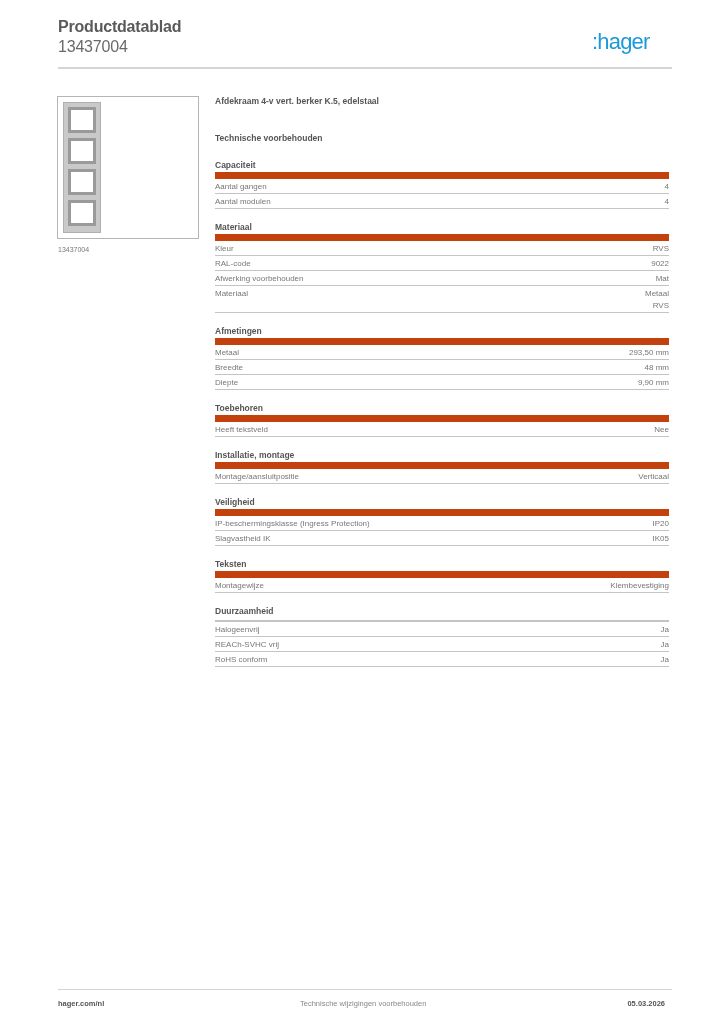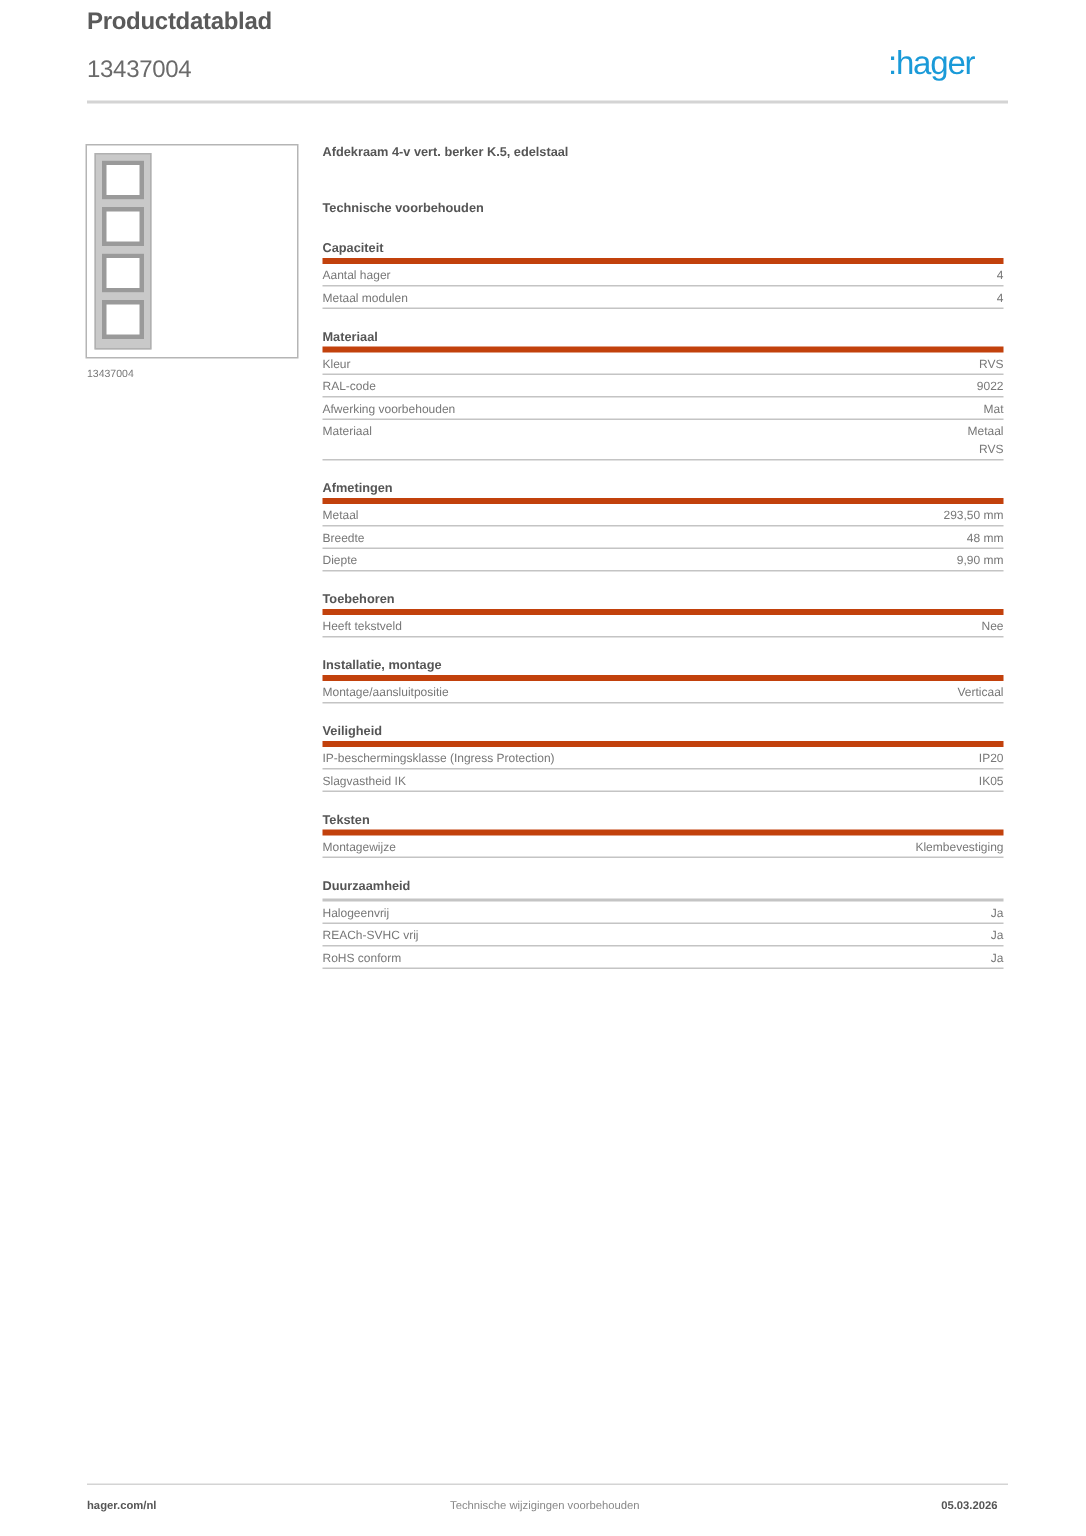--- a/index.html
+++ b/index.html
@@ -1,33 +1,33 @@
 <!DOCTYPE html>
 <html><head>
 <meta charset="utf-8">
 <style>
   html, body { margin: 0; padding: 0; background: #ffffff; }
   body { width: 724px; height: 1024px; position: relative; overflow: hidden;
          font-family: "Liberation Sans", sans-serif; color: #555; }
-  .hdr-title { position: absolute; left: 58px; top: 6px; font-size: 16px; font-weight: bold; color: #5a5a5a; letter-spacing: -0.2px; }
+  .hdr-title { position: absolute; left: 58px; top: 18px; font-size: 16px; font-weight: bold; color: #5a5a5a; letter-spacing: -0.2px; }
   .hdr-num { position: absolute; left: 58px; top: 38px; font-size: 16px; color: #6a6a6a; letter-spacing: -0.2px; }
   .logo { position: absolute; left: 592px; top: 29px; font-size: 22px; font-weight: normal; color: #1a9ad8; letter-spacing: -0.8px; }
   .hdr-line { position: absolute; left: 58px; top: 67px; width: 614px; height: 2px; background: #d4d4d4; }
 
   .img-box { position: absolute; left: 57px; top: 96px; width: 142px; height: 143px; border: 1px solid #b5b5b5; box-sizing: border-box; background: #fff; }
   .frame { position: absolute; left: 5px; top: 5px; width: 38px; height: 131px; background: #c9c9c9; border: 1px solid #b0b0b0; box-sizing: border-box; }
   .frame .cell { position: absolute; left: 4px; width: 28px; height: 26px; background: #fff; border: 3px solid #9a9a9a; box-sizing: border-box; }
   .img-caption { position: absolute; left: 58px; top: 246px; font-size: 7px; color: #777; }
 
   .content { position: absolute; left: 215px; top: 95px; width: 454px; }
   .product-title { font-size: 8.5px; font-weight: bold; color: #555; height: 14px; line-height: 12px; }
   .tech-title { font-size: 8.5px; font-weight: bold; color: #555; margin-top: 23px; height: 14px; line-height: 12px; }
   .section { margin-top: 12px; }
   .section.first { margin-top: 13px; }
-  .sec-head { font-size: 8.5px; font-weight: bold; color: #555; height: 12px; line-height: 12px; border-bottom: 4px solid #c2410c; padding-bottom: 1px; }
+  .sec-head { font-size: 8.5px; font-weight: bold; color: #555; height: 12px; line-height: 12px; border-bottom: 7px solid #c2410c; padding-bottom: 1px; }
   .sec-head.double { border-bottom: 2px solid #c4c4c4; padding-bottom: 3px; }
   .row { display: flex; justify-content: space-between; align-items: flex-start; font-size: 8px; color: #777; border-bottom: 1px solid #c4c4c4; min-height: 13px; line-height: 13px; padding-top: 1px; }
   .row .val { text-align: right; white-space: pre-line; line-height: 12px; padding-top: 1px; }
 
   .ftr-line { position: absolute; left: 58px; top: 989px; width: 614px; height: 1px; background: #d4d4d4; }
   .ftr-left { position: absolute; left: 58px; top: 999px; font-size: 7.5px; font-weight: bold; color: #555; }
   .ftr-center { position: absolute; left: 300px; top: 999px; font-size: 7.5px; color: #888; }
   .ftr-right { position: absolute; right: 59px; top: 999px; font-size: 7.5px; font-weight: bold; color: #555; }
 </style>
 </head>
@@ -50,25 +50,25 @@
 </div>
 <div class="img-caption">13437004</div>
 
 <div class="content">
   <div class="product-title">Afdekraam 4-v vert. berker K.5, edelstaal</div>
   <div class="tech-title">Technische voorbehouden</div>
   <div id="sections">
       <div class="section first">
         <div class="sec-head">Capaciteit</div>
         <div class="row">
-          <span>Aantal hager</span>
+          <span>Aantal gangen</span>
           <span class="val">4</span>
         </div>
         <div class="row">
-          <span>Metaal modulen</span>
+          <span>Aantal modulen</span>
           <span class="val">4</span>
         </div>
       </div>
       <div class="section">
         <div class="sec-head">Materiaal</div>
         <div class="row">
           <span>Kleur</span>
           <span class="val">RVS</span>
         </div>
         <div class="row">

